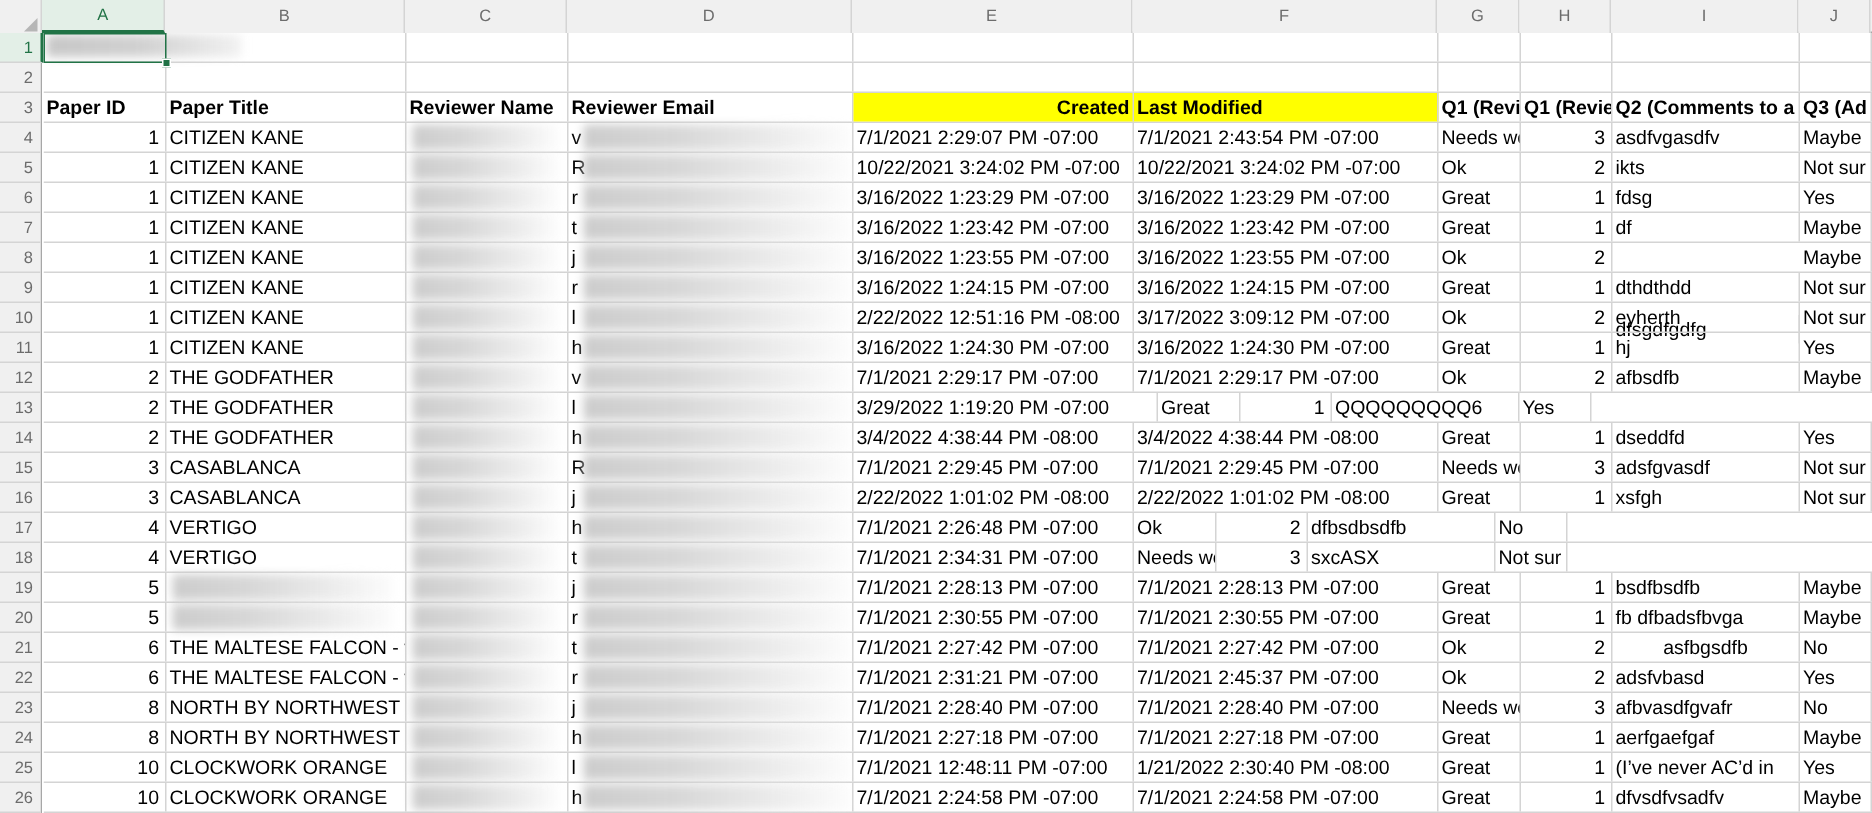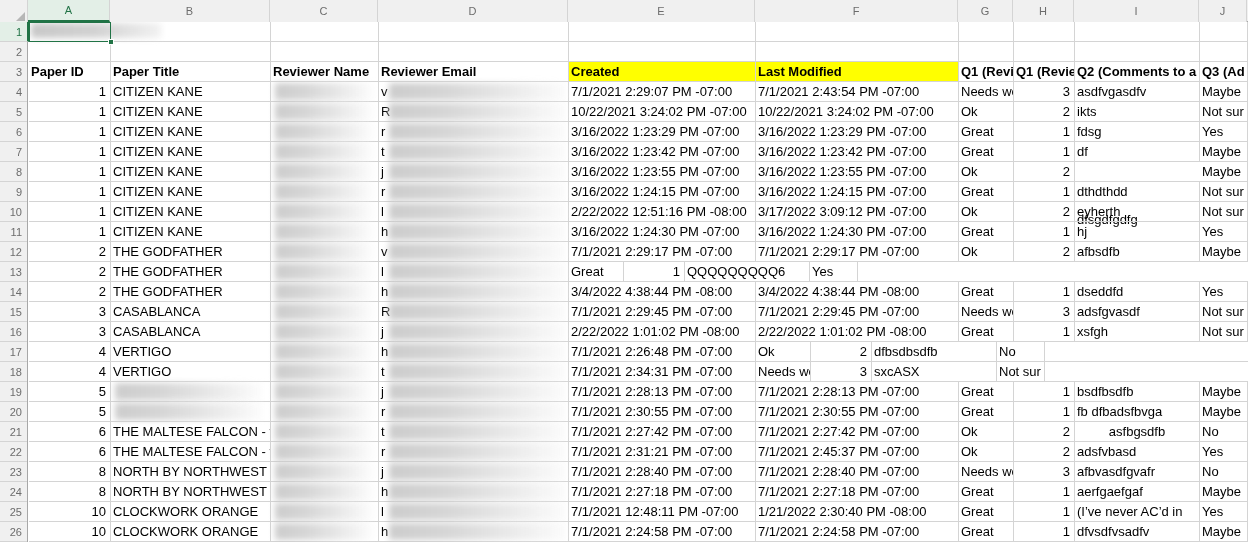--- a/index.html
+++ b/index.html
@@ -220,21 +220,21 @@
         <div class="cell" style="width: 55px;"></div>
         <div class="cell" style="width: 61px;"></div>
         <div class="cell" style="width: 125px;"></div>
         <div class="cell" style="width: 48px;"></div>
       </div>
       <div class="row">
         <div class="cell hdr" style="width: 82px;">Paper ID</div>
         <div class="cell hdr" style="width: 160px;">Paper Title</div>
         <div class="cell hdr" style="width: 108px;">Reviewer Name</div>
         <div class="cell hdr" style="width: 190px;">Reviewer Email</div>
-        <div class="cell hdr hl" style="width: 187px;">Created</div>
+        <div class="cell hdr hl" style="width: 187px; text-align: right;">Created</div>
         <div class="cell hdr hl" style="width: 203px;">Last Modified</div>
         <div class="cell hdr" style="width: 55px;">Q1 (Revie</div>
         <div class="cell hdr" style="width: 61px;">Q1 (Revie</div>
         <div class="cell hdr" style="width: 125px;">Q2 (Comments to a</div>
         <div class="cell hdr" style="width: 48px;">Q3 (Ad</div>
       </div>
       <div class="row">
         <div class="cell num" style="width: 82px;">1</div>
         <div class="cell" style="width: 160px;">CITIZEN KANE</div>
         <div class="cell" style="width: 108px;"></div>
@@ -358,20 +358,21 @@
         <div class="cell" style="width: 125px;">afbsdfb</div>
         <div class="cell" style="width: 48px;">Maybe</div>
         <div class="blurblock" style="left: 246px; top: 1px; width: 98px; height: 17px;"></div>
         <div class="blurblock" style="left: 360px; top: 1px; width: 178px; height: 17px;"></div>
       </div>
       <div class="row">
         <div class="cell num" style="width: 82px;">2</div>
         <div class="cell" style="width: 160px;">THE GODFATHER</div>
         <div class="cell" style="width: 108px;"></div>
         <div class="cell" style="width: 190px;">l</div>
+        <div class="cell" style="width: 203px;">3/29/2022 1:19:20 PM -07:00</div>
         <div class="cell" style="width: 55px;">Great</div>
         <div class="cell num" style="width: 61px;">1</div>
         <div class="cell" style="width: 125px;">QQQQQQQQQ6</div>
         <div class="cell" style="width: 48px;">Yes</div>
         <div class="blurblock" style="left: 246px; top: 1px; width: 98px; height: 17px;"></div>
         <div class="blurblock" style="left: 360px; top: 1px; width: 178px; height: 17px;"></div>
       </div>
       <div class="row">
         <div class="cell num" style="width: 82px;">2</div>
         <div class="cell" style="width: 160px;">THE GODFATHER</div>

